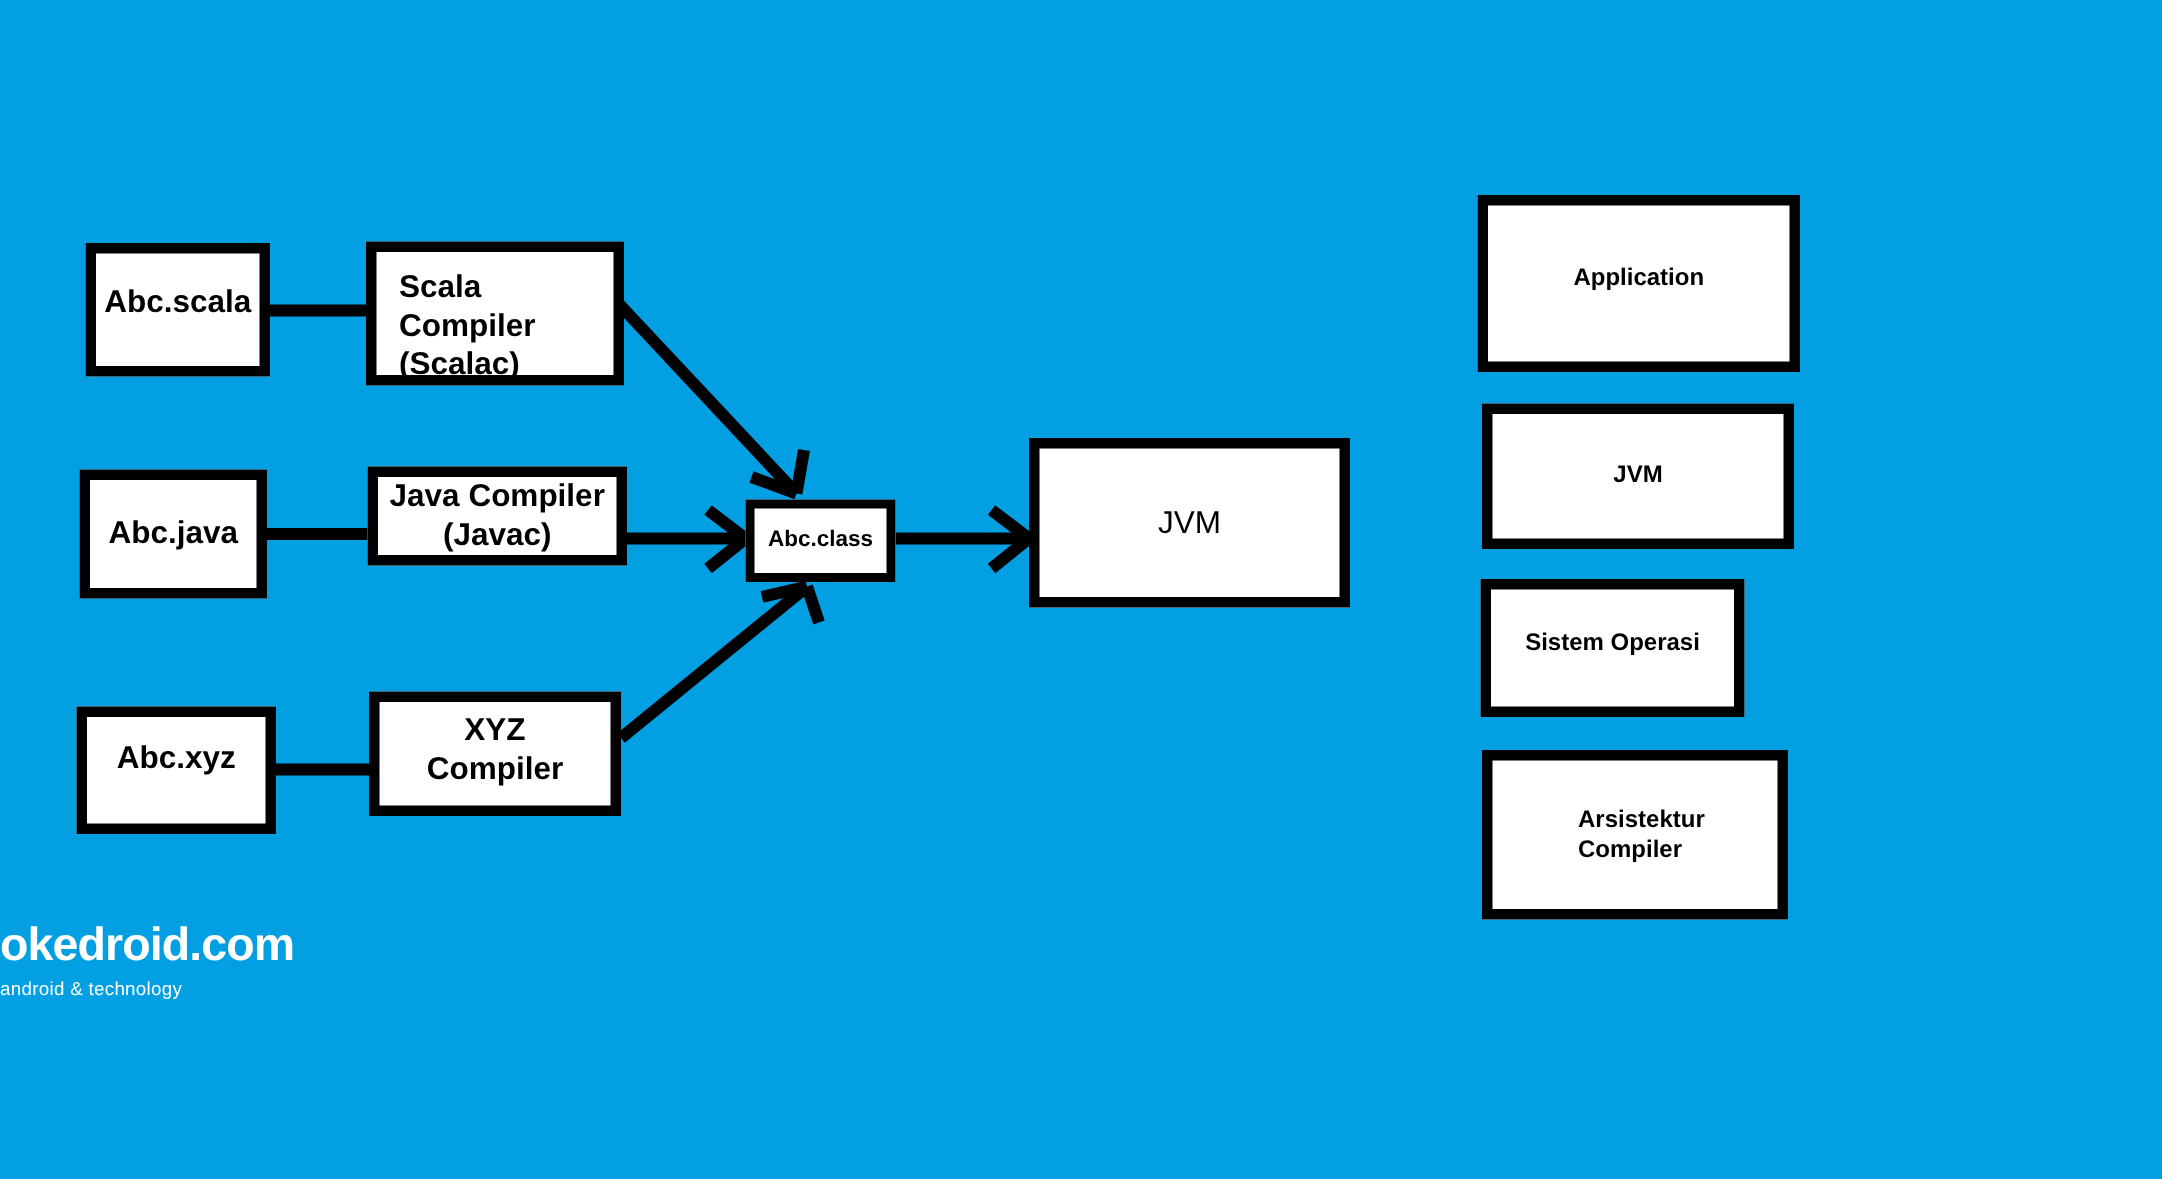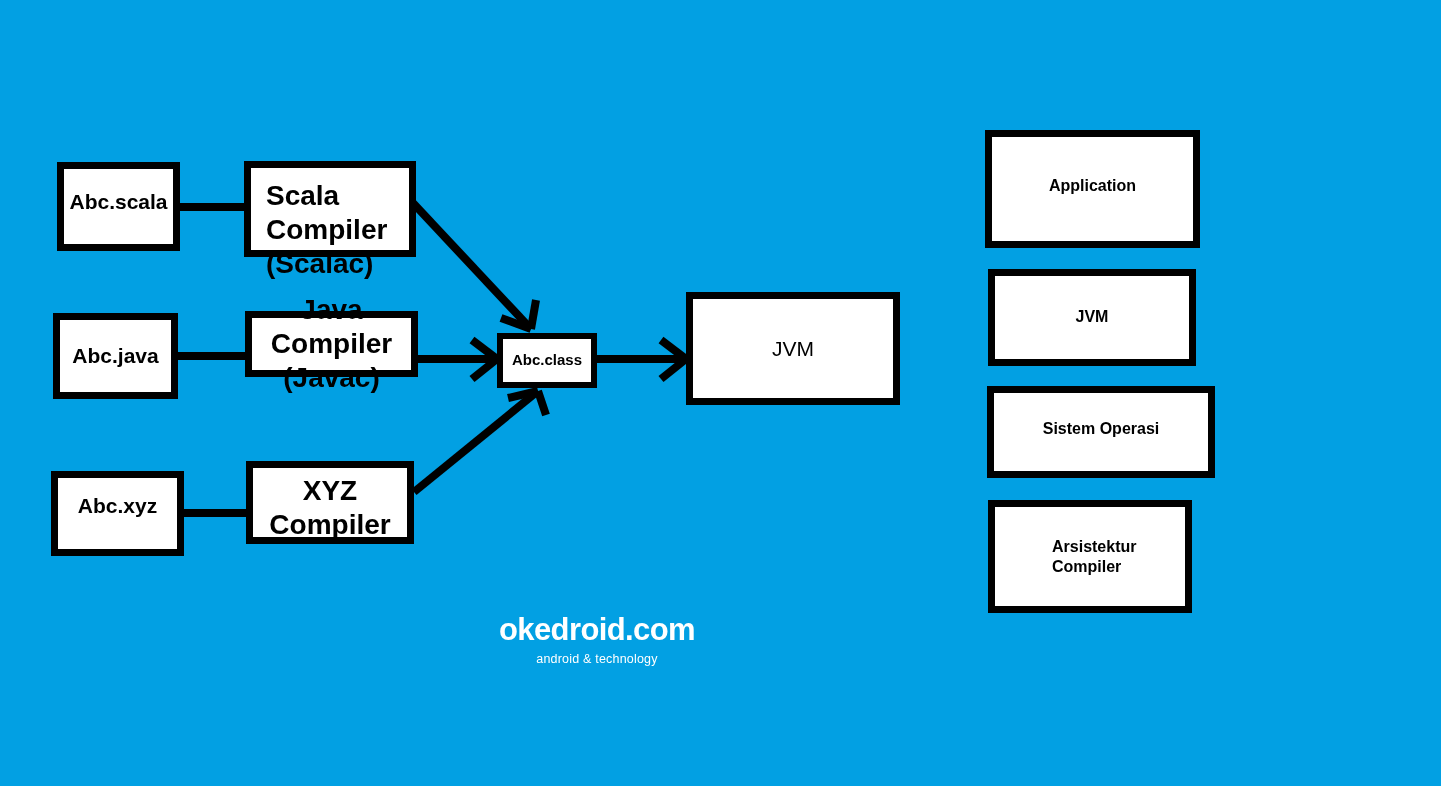--- a/index.html
+++ b/index.html
@@ -30,40 +30,40 @@
     display: block;
     white-space: pre-line;
   }
   
   .ctr       { align-items: center;      justify-content: center; text-align: center; }
   .ctr-up    { align-items: flex-start;  justify-content: center; text-align: center; }
   .topleft   { align-items: flex-start;  justify-content: flex-start; text-align: left; }
   .midleft   { align-items: center;      justify-content: flex-start; text-align: left; }
 
   .b-src   { font-size: 21px; font-weight: bold; }
-  .b-comp  { font-size: 28px; font-weight: bold; }
+  .b-comp  { font-size: 21px; font-weight: bold; }
   .b-class { font-size: 15px; font-weight: bold; }
   .b-jvm   { font-size: 21px; font-weight: normal; }
   .b-stack { font-size: 16px; font-weight: bold; }
 
   
   #links {
     position: absolute;
     left: 0; top: 0;
     width: 1441px;
     height: 786px;
     pointer-events: none;
   }
   
   #watermark {
     position: absolute;
     left: 0;
     top: 612px;
     width: 1194px;
-    text-align: center;
+    text-align: left;
     color: #ffffff;
     user-select: none;
   }
   #watermark .wm-main {
     display: block;
     font-size: 31px;
     font-weight: bold;
     letter-spacing: -0.6px;
   }
   #watermark .wm-sub {
@@ -148,21 +148,21 @@
   </div>
 
   <div class="node b-stack ctr-up" style="left: 985px; top: 130px; width: 215px; height: 118px; padding-top: 39px; background-color: rgb(255, 255, 255); border-color: rgb(0, 0, 0); color: rgb(0, 0, 0);">
     <span class="label">Application</span>
   </div>
 
   <div class="node b-stack ctr-up" style="left: 988px; top: 269px; width: 208px; height: 97px; padding-top: 31px; background-color: rgb(255, 255, 255); border-color: rgb(0, 0, 0); color: rgb(0, 0, 0);">
     <span class="label">JVM</span>
   </div>
 
-  <div class="node b-stack ctr-up" style="left: 987px; top: 386px; width: 228px; height: 92px; padding-top: 26px; background-color: rgb(255, 255, 255); border-color: rgb(0, 0, 0); color: rgb(0, 0, 0);">
+  <div class="node b-stack ctr-up" style="left: 987px; top: 386px; width: 176px; height: 92px; padding-top: 26px; background-color: rgb(255, 255, 255); border-color: rgb(0, 0, 0); color: rgb(0, 0, 0);">
     <span class="label">Sistem Operasi</span>
   </div>
 
   <div class="node b-stack midleft" style="left: 988px; top: 500px; width: 204px; height: 113px; padding-left: 57px; background-color: rgb(255, 255, 255); border-color: rgb(0, 0, 0); color: rgb(0, 0, 0);">
     <span class="label">Arsistektur
 Compiler</span>
   </div>
 
   <div id="watermark" style="color: rgb(255, 255, 255);">
     <span class="wm-main">okedroid.com</span>

